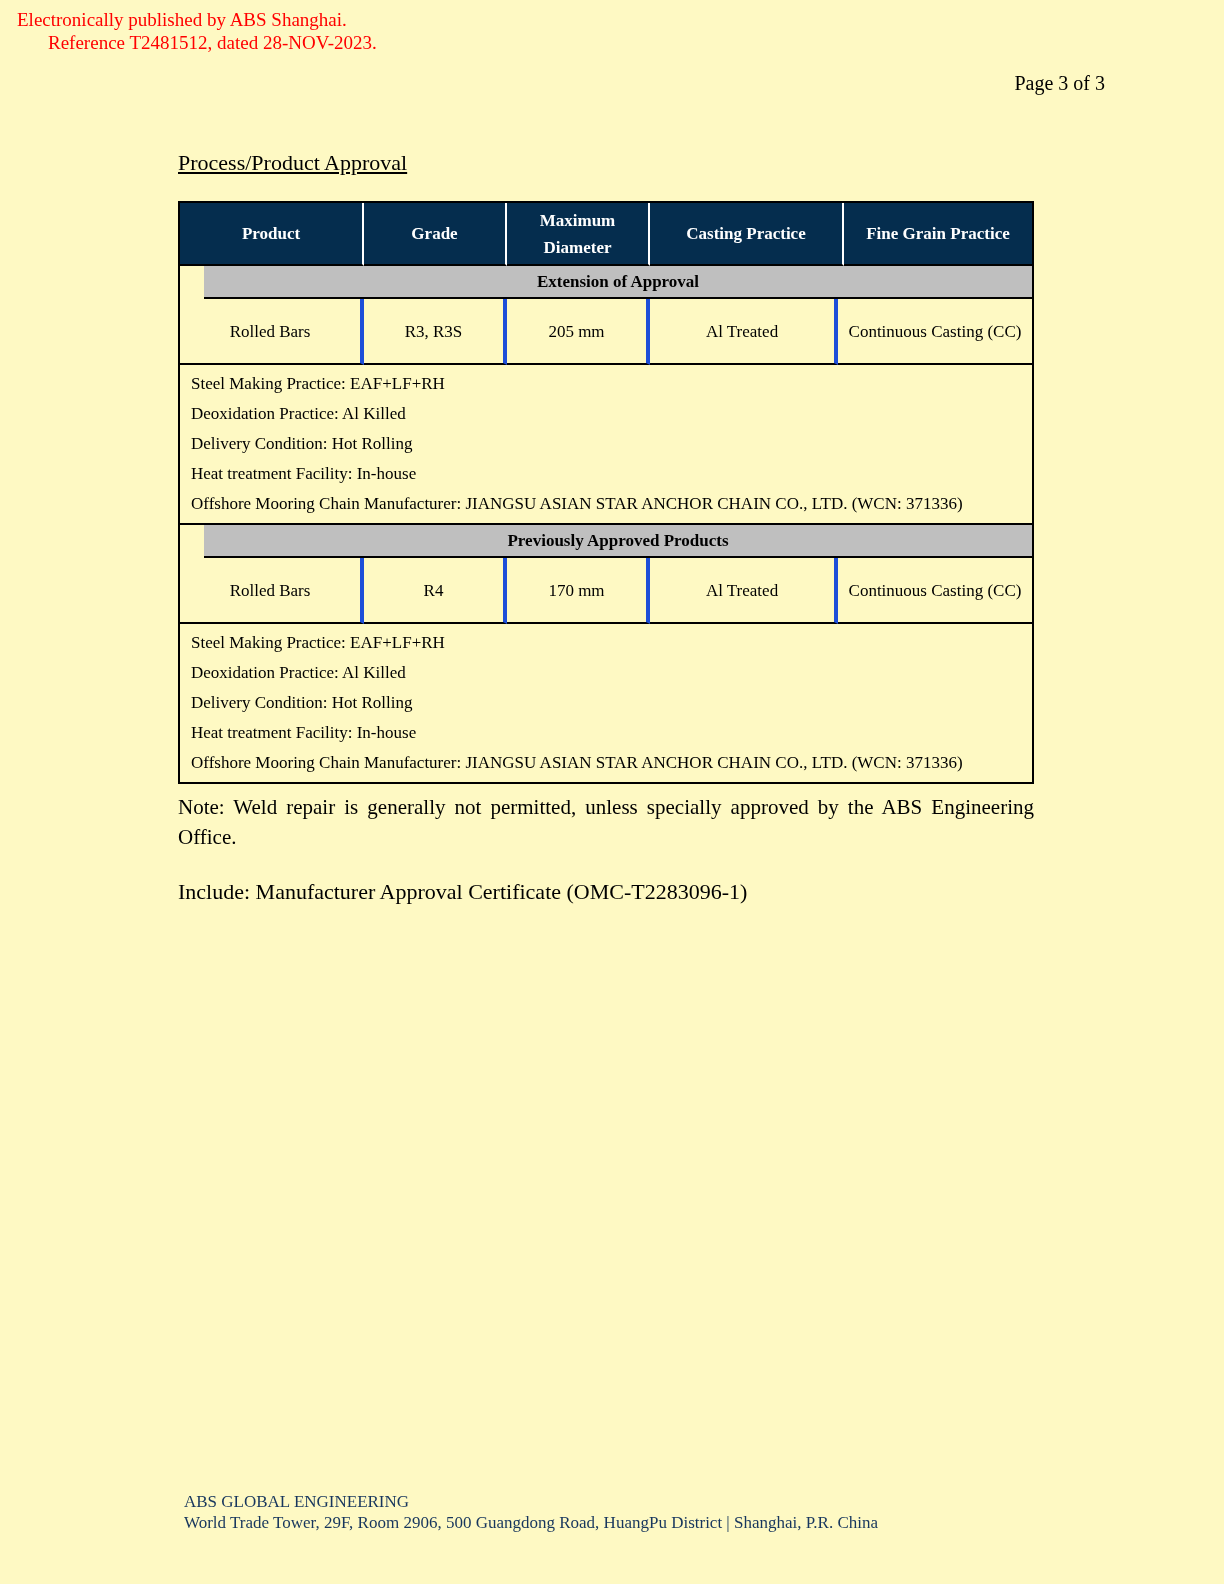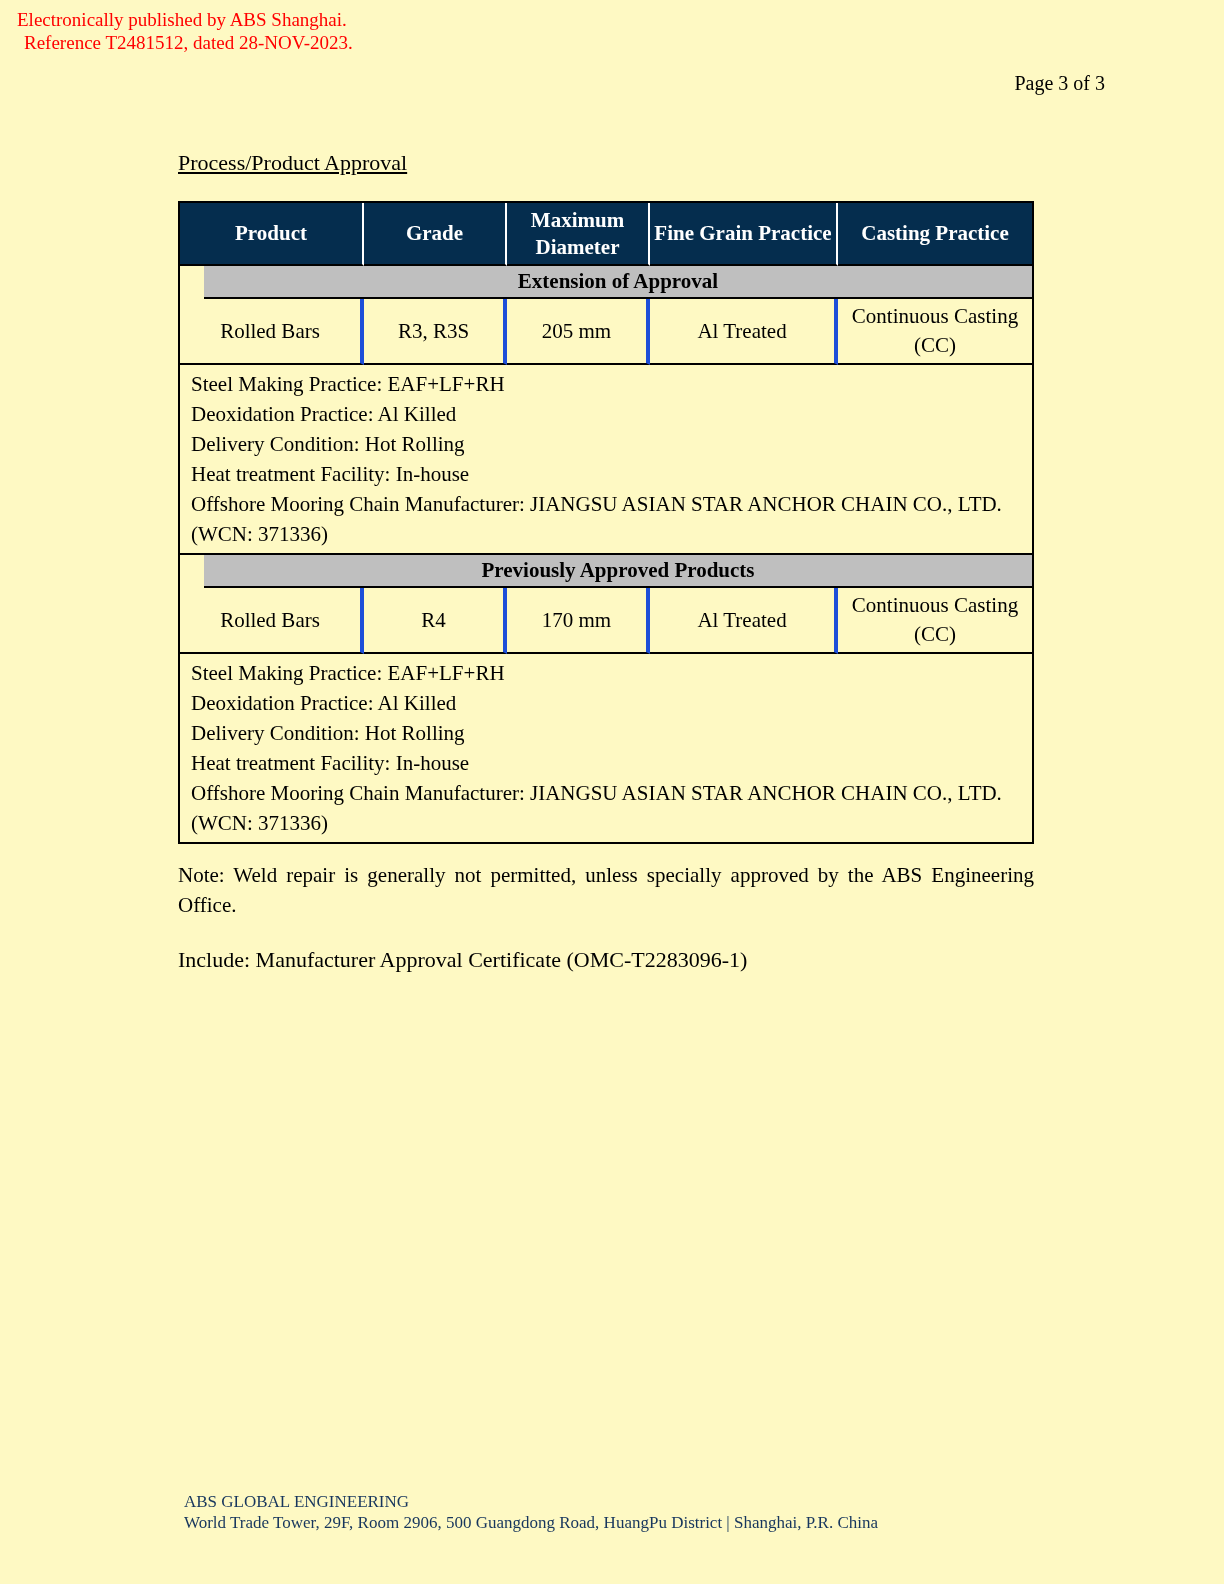--- a/index.html
+++ b/index.html
@@ -10,35 +10,35 @@
     background:#fef9c3;
     color:#000000;
     font-family:Liberation Serif, serif;
     overflow:hidden;
     margin:0 auto;
   }
   .watermark {
     position:absolute; left:17px; top:8px;
     color:#FF0000; font-size:19px; line-height:23px;
   }
-  .watermark .l2 { padding-left:7px; }
+  .watermark .l2 { padding-left:7px;margin-left:24px; }
   .page-number {
     position:absolute; top:72px; right:119px;
     font-size:20px;
   }
   .content { position:absolute; left:178px; top:150px; width:856px; }
   .heading {
     font-size:22px; font-weight:400;
     text-decoration:underline;
     margin:0 0 25px 0;
   }
   .tbl {
     width:856px;
     border:2px solid #000;
-    font-size:21px;
+    font-size:17px;
   }
   .row { display:flex; }
   .cell {
     border-right:4px solid #1d4ed8;
     border-bottom:2px solid #000;
     display:flex; align-items:center; justify-content:center;
     text-align:center;
     line-height:29px;
   }
   .row .cell:last-child { border-right:none; }
@@ -60,21 +60,21 @@
   .data .cell { height:66px; }
   .detail .cell {
     width:852px; display:block; text-align:left;
     padding:4px 12px 4px 11px;
     line-height:30px;
     border-right:none;
   }
   .note {
     font-size:21px; line-height:30px;
     text-align:justify;
-    margin-top:16px;
+    margin-top:8px;
   }
   .include { font-size:22px; margin-top:27px; }
   .footer {
     position:absolute; left:184px; top:1491px;
     color:#17365D; font-size:17px; line-height:21px;
   }
 </style>
 </head>
 <body>
 
@@ -90,22 +90,22 @@
   <div class="content">
 
     <div class="heading">Process/Product Approval</div>
 
     <div class="tbl">
 
       <div class="row thead">
         <div class="cell c0">Product</div>
         <div class="cell c1">Grade</div>
         <div class="cell c2">Maximum Diameter</div>
+        <div class="cell c4">Casting Practice</div>
         <div class="cell c3">Fine Grain Practice</div>
-        <div class="cell c4">Casting Practice</div>
       </div>
 
       <div class="row band">
         <div class="cell">Extension of Approval</div>
       </div>
 
       <div class="row data">
         <div class="cell c0">Rolled Bars</div>
         <div class="cell c1">R3, R3S</div>
         <div class="cell c2">205 mm</div>

